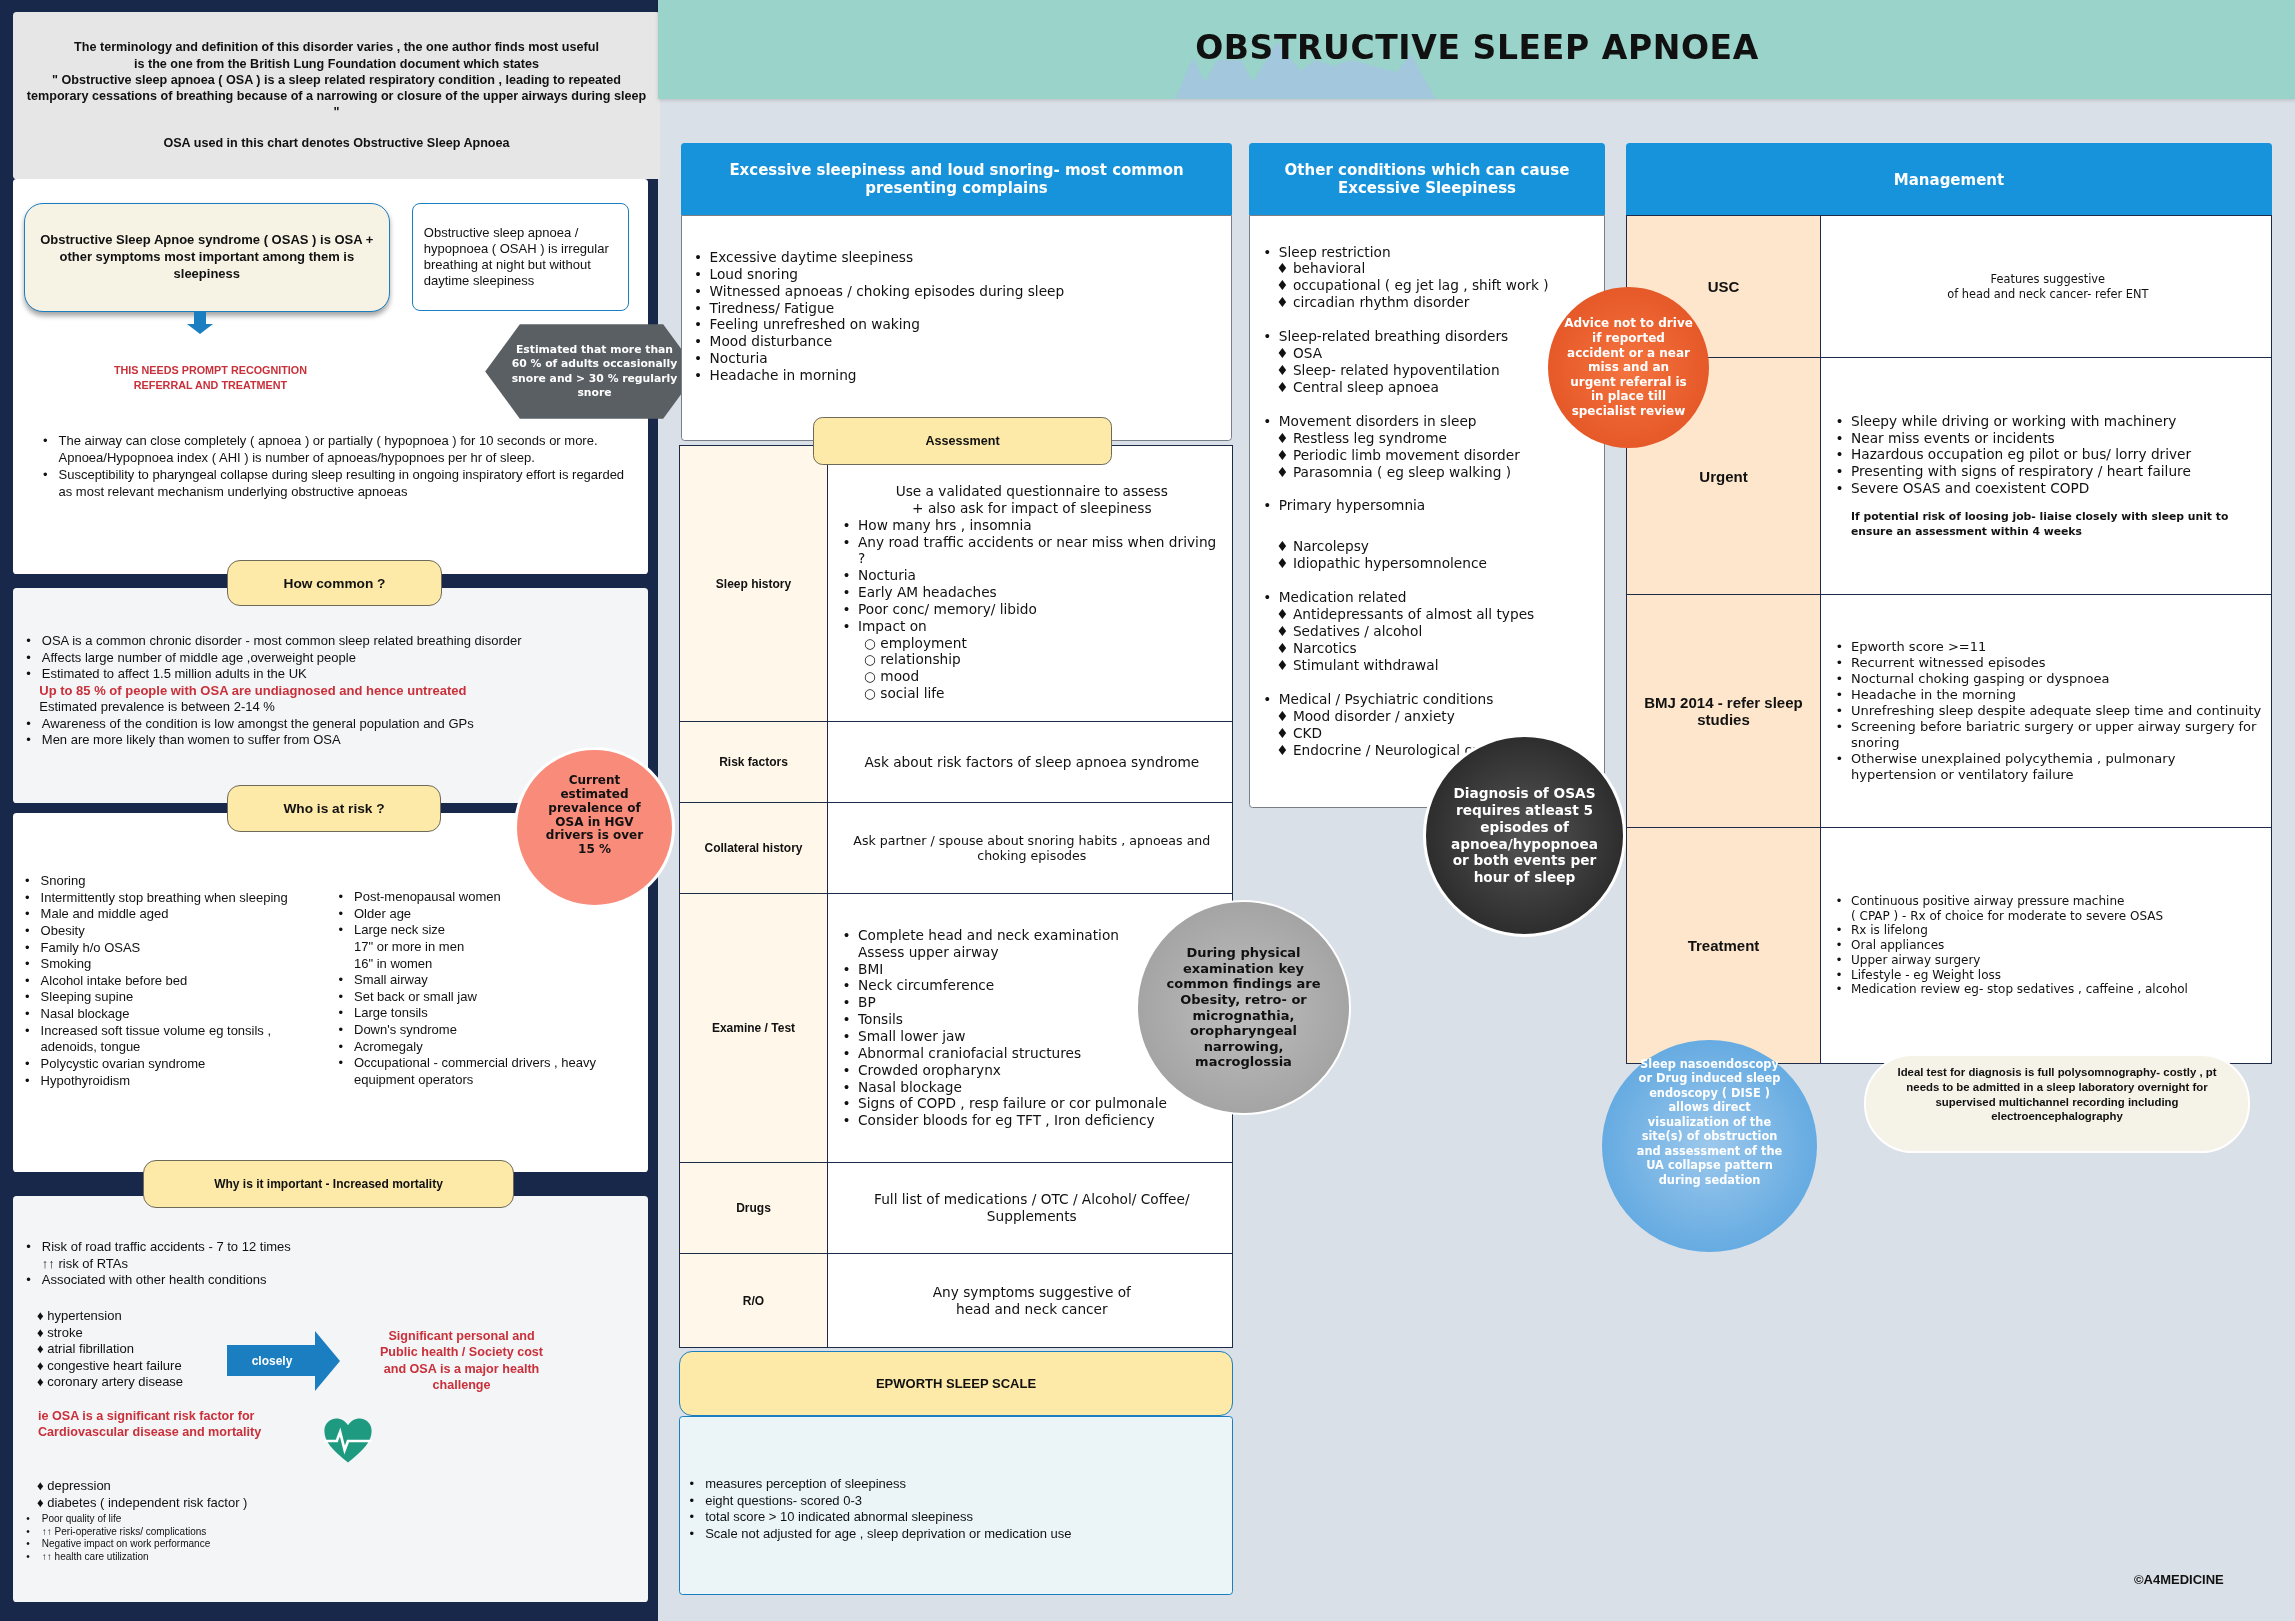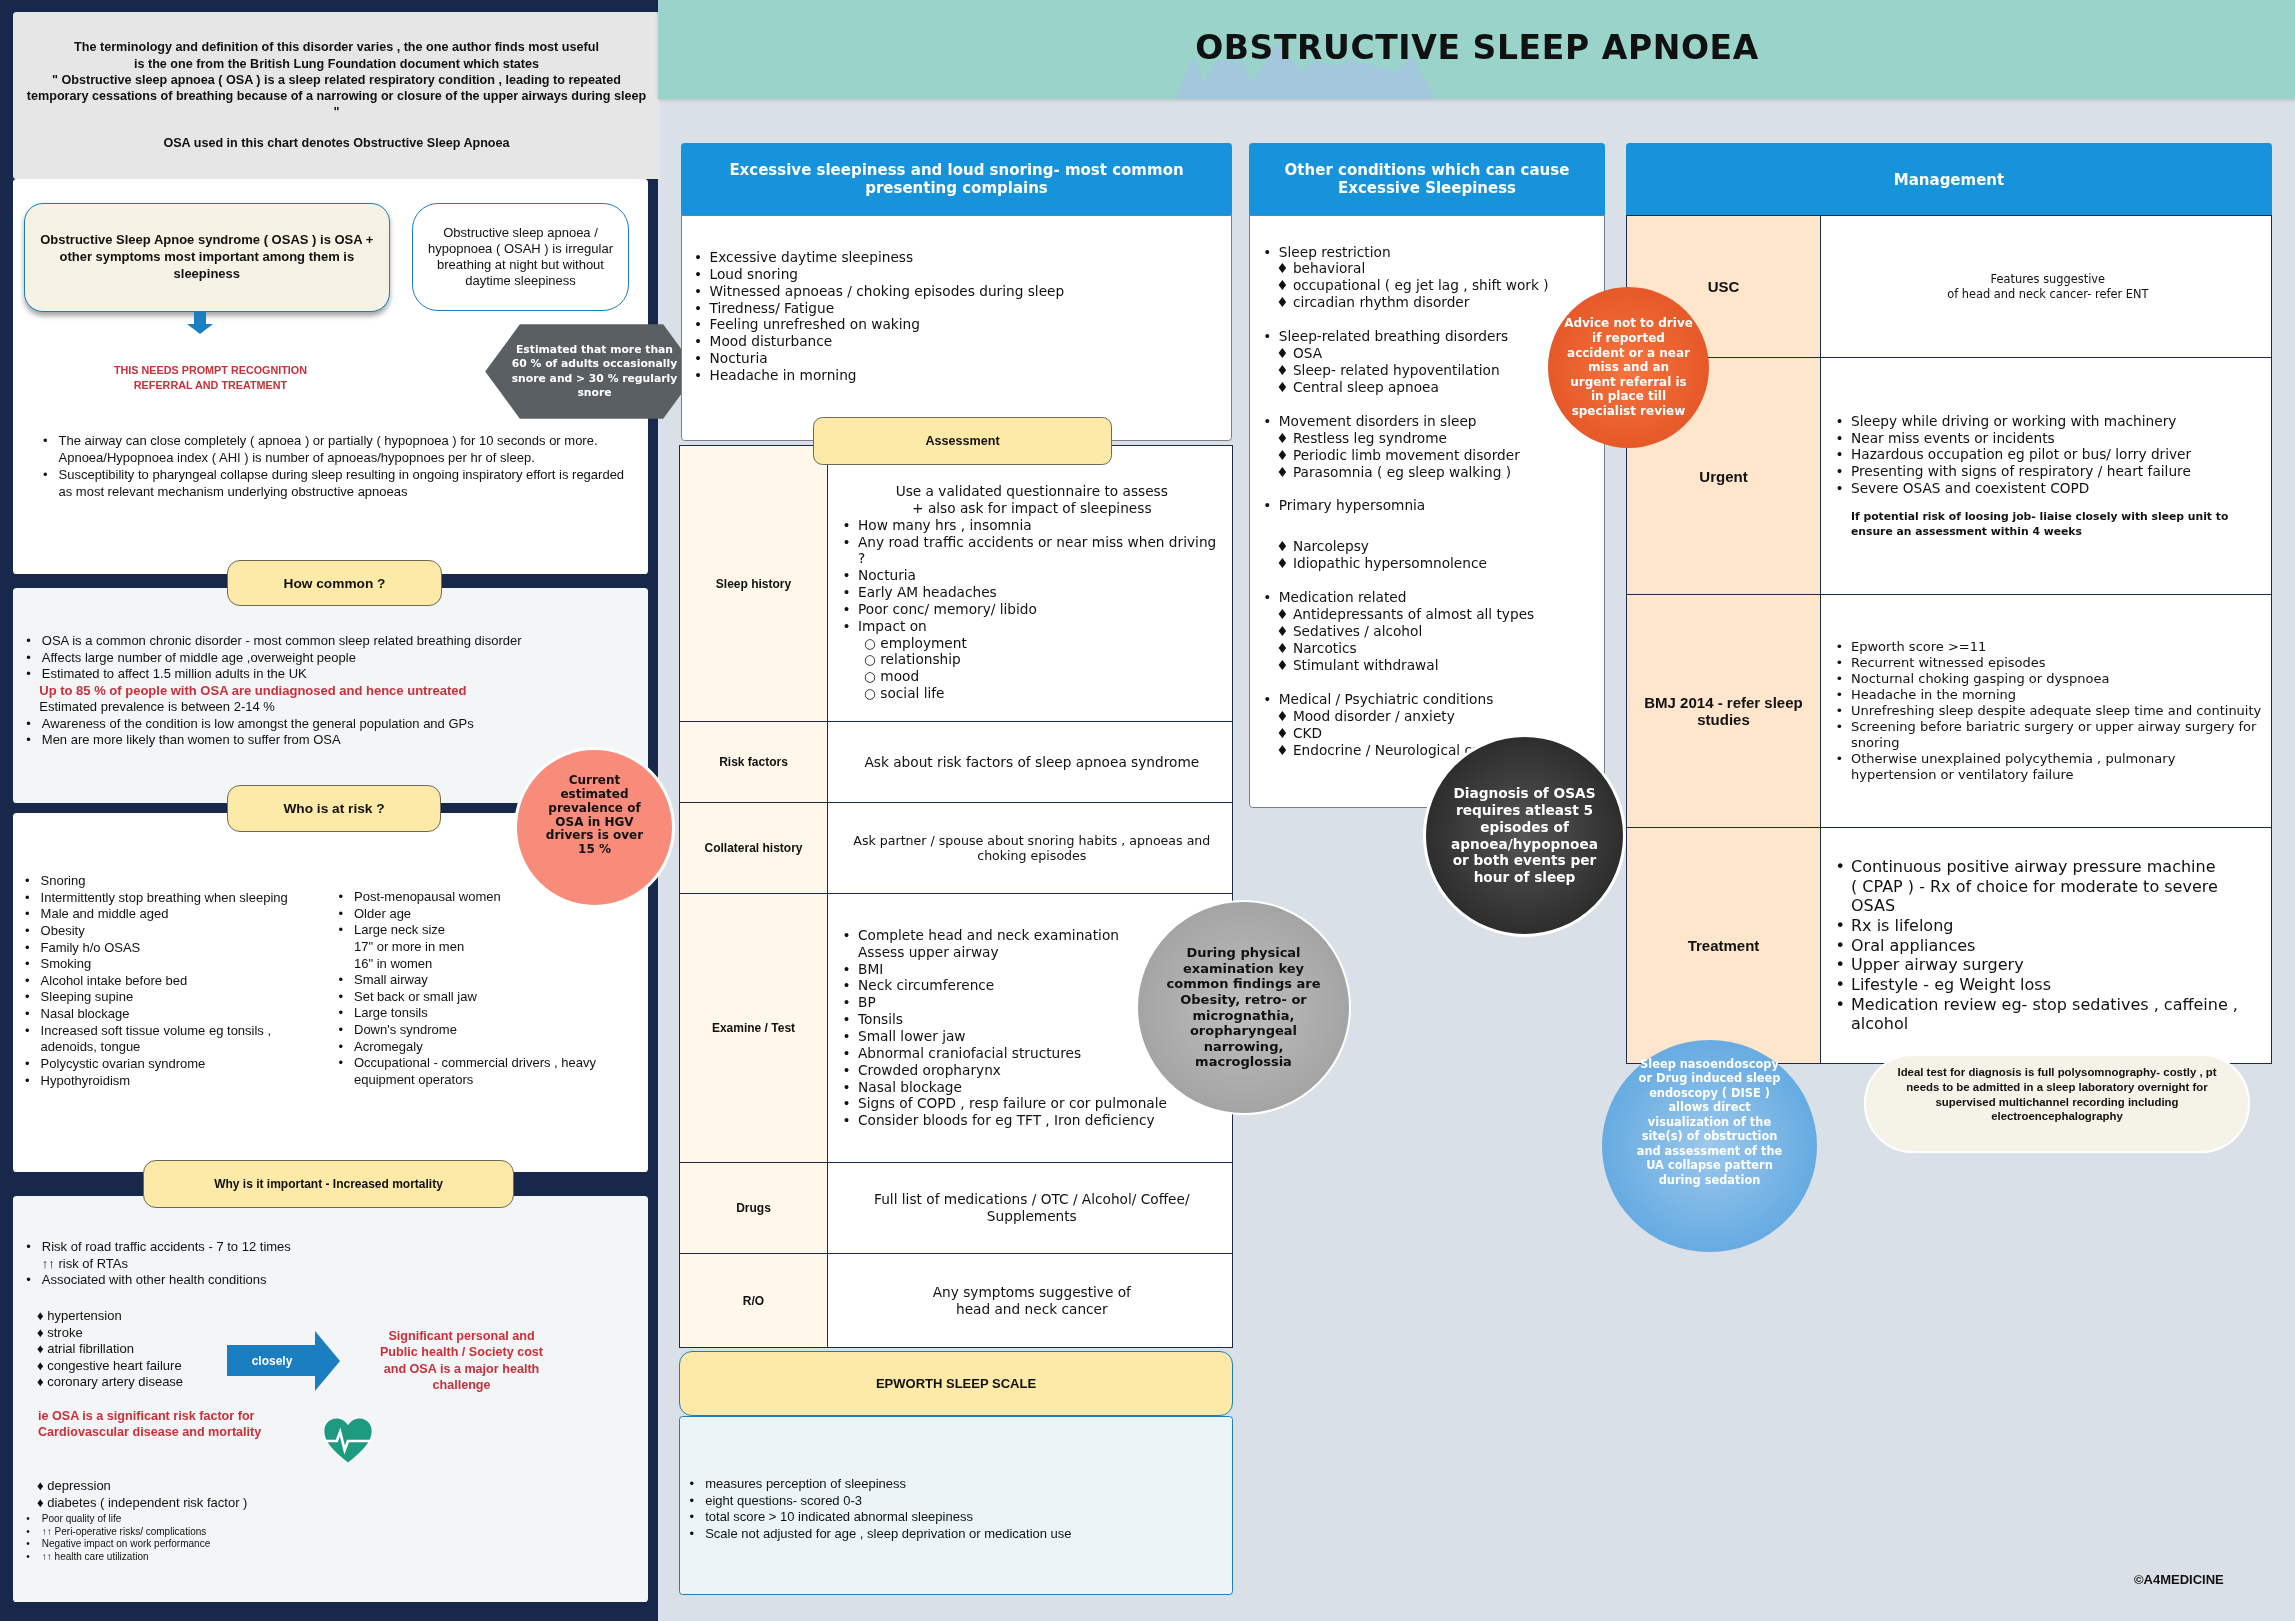--- a/index.html
+++ b/index.html
@@ -43,21 +43,21 @@
     <div>The terminology and definition of this disorder varies , the one author finds most useful</div>
     <div>is the one from the British Lung Foundation document which states</div>
     <div>" Obstructive sleep apnoea ( OSA ) is a sleep related respiratory condition , leading to repeated temporary cessations of breathing because of a narrowing or closure of the upper airways during sleep "</div>
     <div style="margin-top:15.5px;">OSA  used in this chart denotes Obstructive Sleep Apnoea</div>
   </div>
 
   <div class="card" style="left:13px;top:179px;width:635px;height:395px;background:#fff;">
     <div style="position:absolute;left:10.8px;top:24px;width:366px;height:109px;background:#f6f2e4;border:1.8px solid #1a7ec0;border-radius:19px;box-shadow:0 3.6px 4.8px rgba(0,0,0,0.35);display:flex;align-items:center;justify-content:center;text-align:center;font-weight:bold;font-size:13px;padding:0 8.4px;line-height:1.3;">
       <span>Obstructive Sleep Apnoe syndrome ( OSAS ) is OSA + other symptoms most important among them is sleepiness</span>
     </div>
-    <div style="position:absolute;left:399px;top:24px;width:217px;height:108px;background:#fff;border:1.8px solid #1a7ec0;border-radius:26px;display:flex;align-items:center;justify-content:center;text-align:center;font-size:13px;padding:0 10.8px;line-height:1.25;">
+    <div style="position:absolute;left:399px;top:24px;width:217px;height:108px;background:#fff;border:1.8px solid #1a7ec0;border-radius:8px;display:flex;align-items:center;justify-content:center;font-size:13px;padding:0 10.8px;line-height:1.25;">
       <span>Obstructive sleep apnoea / hypopnoea ( OSAH ) is irregular breathing at night but without daytime sleepiness</span>
     </div>
 
     <div style="position:absolute;left:181px;top:133px;width:0;height:0;">
       <div style="position:absolute;left:0;top:0;width:12px;height:12px;background:#1a7ec0;"></div>
       <div style="position:absolute;left:-7.2px;top:12px;width:0;height:0;border-left:13px solid transparent;border-right:13px solid transparent;border-top:10.8px solid #1a7ec0;"></div>
     </div>
     <div style="position:absolute;left:48px;top:184px;width:299px;text-align:center;color:#c9303a;font-weight:bold;font-size:10.8px;line-height:1.35;">
       <div>THIS NEEDS PROMPT RECOGNITION</div>
       <div>REFERRAL AND TREATMENT</div>
@@ -374,21 +374,21 @@
               <li>Nocturnal choking gasping or dyspnoea</li>
               <li>Headache in the morning</li>
               <li>Unrefreshing sleep despite adequate sleep time and continuity</li>
               <li>Screening before bariatric surgery or upper airway surgery for snoring</li>
               <li>Otherwise unexplained polycythemia , pulmonary hypertension or ventilatory failure</li>
             </ul>
       </td>
     </tr>
     <tr style="height:236px;">
       <td class="lbl lbl-mgmt">Treatment</td>
-      <td class="cell" style="font-size:16px;">
+      <td class="cell" style="font-size:12px;">
         <ul class="bul">
           <li>Continuous positive airway pressure machine</li>
         </ul>
         <div class="plain">( CPAP ) - Rx of choice for moderate to severe OSAS</div>
         <ul class="bul" id="treatment-list">
               <li>Rx is lifelong</li>
               <li>Oral appliances</li>
               <li>Upper airway surgery</li>
               <li>Lifestyle - eg Weight loss</li>
               <li>Medication review eg- stop sedatives , caffeine , alcohol</li>

